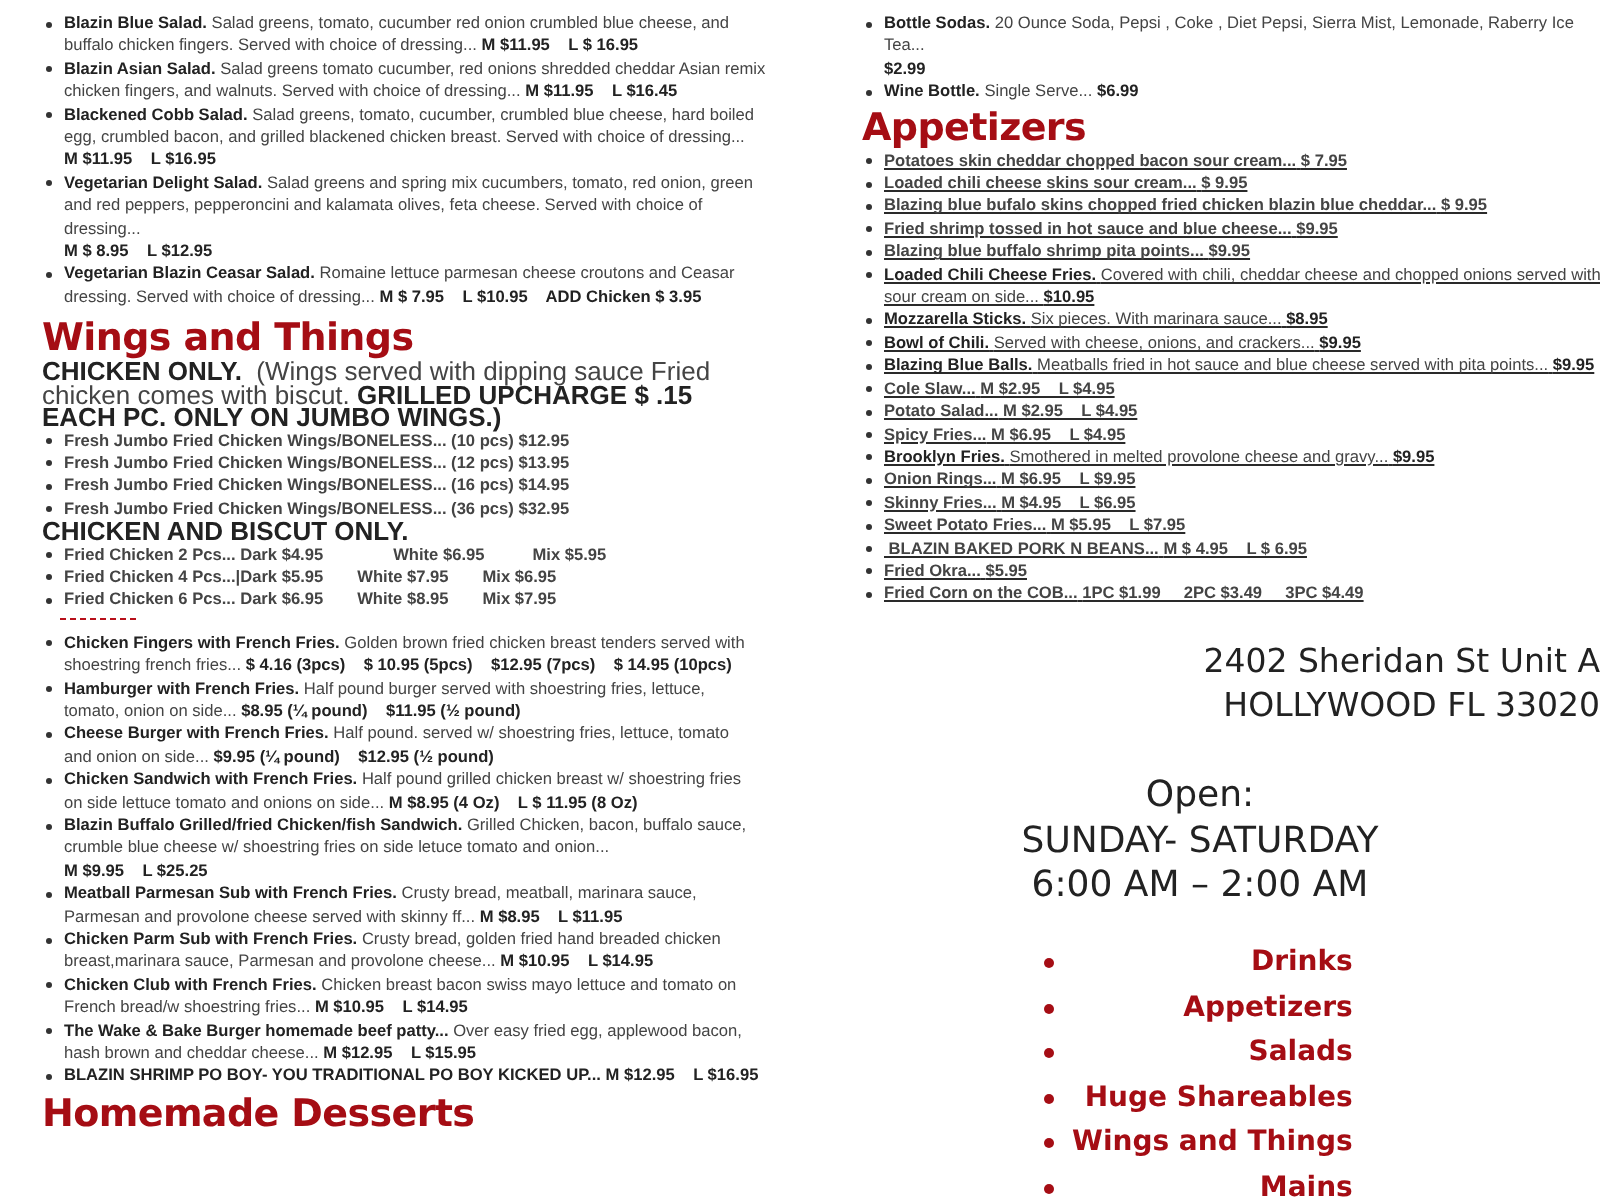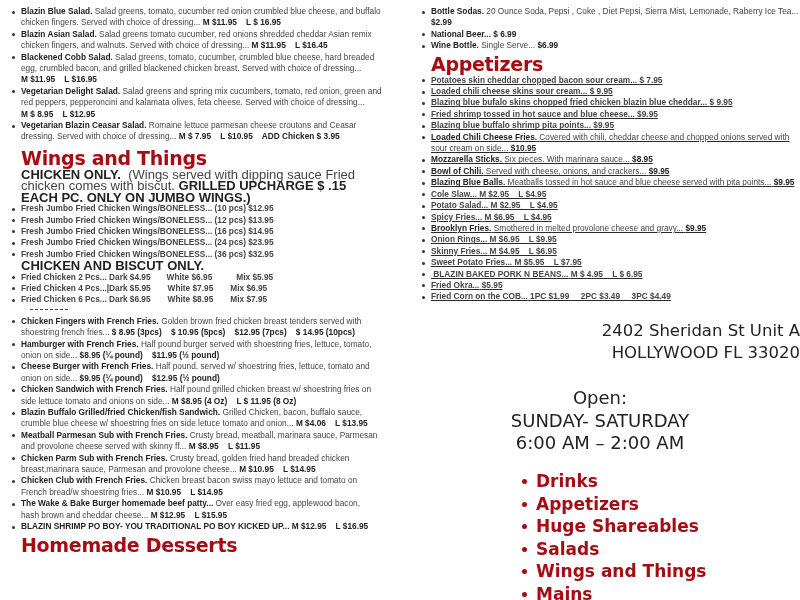--- a/index.html
+++ b/index.html
@@ -11,21 +11,21 @@
     .heading {
       font-family: "DejaVu Sans", sans-serif;
       font-weight: bold;
       color: #a50d14;
       font-size: 19px;
       line-height: 22px;
       letter-spacing: -0.3px;
       padding-left: 21px;
       white-space: nowrap;
     }
-    ul.items { list-style: none; padding-left: 10px; }
+    ul.items { list-style: none; padding-left: 21px; }
     ul.items li {
       position: relative;
       padding-left: 11px;
       font-size: 8.3px;
       line-height: 11.4px;
       color: #444;
     }
     ul.items li::before {
       content: "";
       position: absolute;
@@ -62,104 +62,103 @@
       position: absolute;
       left: 520px; top: 470px;
       list-style: none;
     }
     ul.nav li {
       position: relative;
       padding-left: 16px;
       font-family: "DejaVu Sans", sans-serif;
       font-weight: bold;
       color: #a50d14;
-      font-size: 17px;
+      font-size: 14px;
       line-height: 22.5px;
       white-space: nowrap;
       cursor: pointer;
+      text-align: right;
     }
     ul.nav li::before {
       content: "";
       position: absolute;
       left: 2px; top: 9px;
       width: 5px; height: 5px;
       border-radius: 50%;
       background: #a50d14;
     }
   </style>
 </head>
 <body>
 
 <div class="col col-left">
 
   <ul class="items" style="margin-top:6px; padding-right:12px;">
     <li><span class="b">Blazin Blue Salad.</span> <span>Salad greens, tomato, cucumber red onion crumbled blue cheese, and buffalo chicken fingers. Served with choice of dressing...</span> <span class="b" style="white-space:pre">M $11.95    L $ 16.95</span></li>
     <li><span class="b">Blazin Asian Salad.</span> <span>Salad greens tomato cucumber, red onions shredded cheddar Asian remix chicken fingers, and walnuts. Served with choice of dressing...</span> <span class="b" style="white-space:pre">M $11.95    L $16.45</span></li>
-    <li><span class="b">Blackened Cobb Salad.</span> <span>Salad greens, tomato, cucumber, crumbled blue cheese, hard breaded egg, crumbled bacon, and grilled blackened chicken breast. Served with choice of dressing...</span><br><span class="b" style="white-space:pre">M $11.95    L $16.95</span></li>
+    <li><span class="b">Blackened Cobb Salad.</span> <span>Salad greens, tomato, cucumber, crumbled blue cheese, hard boiled egg, crumbled bacon, and grilled blackened chicken breast. Served with choice of dressing...</span><br><span class="b" style="white-space:pre">M $11.95    L $16.95</span></li>
     <li><span class="b">Vegetarian Delight Salad.</span> <span>Salad greens and spring mix cucumbers, tomato, red onion, green and red peppers, pepperoncini and kalamata olives, feta cheese. Served with choice of dressing...</span><br><span class="b" style="white-space:pre">M $ 8.95    L $12.95</span></li>
     <li><span class="b">Vegetarian Blazin Ceasar Salad.</span> <span>Romaine lettuce parmesan cheese croutons and Ceasar dressing. Served with choice of dressing...</span> <span class="b" style="white-space:pre">M $ 7.95    L $10.95    ADD Chicken $ 3.95</span></li>
   </ul>
 
   <div class="heading" style="margin-top:4px;">Wings and Things</div>
   <div class="note">
     <span class="note-b">CHICKEN ONLY.</span>&nbsp;&nbsp;<span>(Wings served with dipping sauce Fried chicken comes with biscut.</span> <span class="note-b">GRILLED UPCHARGE $ .15  EACH PC. ONLY ON JUMBO WINGS.)</span>
   </div>
   <ul class="items">
     <li class="b">Fresh Jumbo Fried Chicken Wings/BONELESS... (10 pcs) $12.95</li>
     <li class="b">Fresh Jumbo Fried Chicken Wings/BONELESS... (12 pcs) $13.95</li>
     <li class="b">Fresh Jumbo Fried Chicken Wings/BONELESS... (16 pcs) $14.95</li>
-    <li class="b">Fresh Jumbo Fried Chicken Wings/BONELESS... (24 pcs) $23.95</li>
     <li class="b">Fresh Jumbo Fried Chicken Wings/BONELESS... (36 pcs) $32.95</li>
   </ul>
   <div class="note note-b">CHICKEN AND BISCUT ONLY.</div>
   <ul class="items">
-    <li class="b"><span>Fried Chicken 2 Pcs... Dark $4.95</span><span class="gap" style="margin-left:16px">White $6.95</span><span style="margin-left:24px">Mix $5.95</span></li>
+    <li class="b"><span>Fried Chicken 2 Pcs... Dark $4.95</span><span class="gap" style="margin-left:35px">White $6.95</span><span style="margin-left:24px">Mix $5.95</span></li>
     <li class="b"><span>Fried Chicken 4 Pcs...|Dark $5.95</span><span style="margin-left:17px">White $7.95</span><span style="margin-left:17px">Mix $6.95</span></li>
     <li class="b"><span>Fried Chicken 6 Pcs... Dark $6.95</span><span style="margin-left:17px">White $8.95</span><span style="margin-left:17px">Mix $7.95</span></li>
   </ul>
   <div class="red-dash">
       <span></span>
     </div>
 
   <ul class="items" style="padding-right:22px;">
-    <li><span class="b">Chicken Fingers with French Fries.</span> <span>Golden brown fried chicken breast tenders served with shoestring french fries...</span> <span class="b" style="white-space:pre">$ 8.95 (3pcs)    $ 10.95 (5pcs)    $12.95 (7pcs)    $ 14.95 (10pcs)</span></li>
+    <li><span class="b">Chicken Fingers with French Fries.</span> <span>Golden brown fried chicken breast tenders served with shoestring french fries...</span> <span class="b" style="white-space:pre">$ 4.16 (3pcs)    $ 10.95 (5pcs)    $12.95 (7pcs)    $ 14.95 (10pcs)</span></li>
     <li><span class="b">Hamburger with French Fries.</span> <span>Half pound burger served with shoestring fries, lettuce, tomato, onion on side...</span> <span class="b" style="white-space:pre">$8.95 (¼ pound)    $11.95 (½ pound)</span></li>
     <li><span class="b">Cheese Burger with French Fries.</span> <span>Half pound. served w/ shoestring fries, lettuce, tomato and onion on side...</span> <span class="b" style="white-space:pre">$9.95 (¼ pound)    $12.95 (½ pound)</span></li>
     <li><span class="b">Chicken Sandwich with French Fries.</span> <span>Half pound grilled chicken breast w/ shoestring fries on side lettuce tomato and onions on side...</span> <span class="b" style="white-space:pre">M $8.95 (4 Oz)    L $ 11.95 (8 Oz)</span></li>
-    <li><span class="b">Blazin Buffalo Grilled/fried  Chicken/fish Sandwich.</span> <span>Grilled Chicken, bacon, buffalo sauce, crumble blue cheese w/ shoestring fries on side letuce tomato and onion...</span> <span class="b" style="white-space:pre">M $4.06    L $13.95</span></li>
+    <li><span class="b">Blazin Buffalo Grilled/fried  Chicken/fish Sandwich.</span> <span>Grilled Chicken, bacon, buffalo sauce, crumble blue cheese w/ shoestring fries on side letuce tomato and onion...</span> <span class="b" style="white-space:pre">M $9.95    L $25.25</span></li>
     <li><span class="b">Meatball Parmesan Sub with French Fries.</span> <span>Crusty bread, meatball, marinara sauce, Parmesan and provolone cheese served with skinny ff...</span> <span class="b" style="white-space:pre">M $8.95    L $11.95</span></li>
     <li><span class="b">Chicken Parm Sub with French Fries.</span> <span>Crusty bread, golden fried hand breaded chicken breast,marinara sauce, Parmesan and provolone cheese...</span> <span class="b" style="white-space:pre">M $10.95    L $14.95</span></li>
     <li><span class="b">Chicken Club with French Fries.</span> <span>Chicken breast bacon swiss mayo lettuce and tomato on French bread/w shoestring fries...</span> <span class="b" style="white-space:pre">M $10.95    L $14.95</span></li>
     <li><span class="b">The Wake &amp; Bake Burger homemade  beef patty...</span> <span>Over easy fried egg, applewood bacon, hash brown and cheddar cheese...</span> <span class="b" style="white-space:pre">M $12.95    L $15.95</span></li>
     <li style="white-space:nowrap"><span class="b">BLAZIN SHRIMP PO BOY- YOU TRADITIONAL PO BOY KICKED UP...</span> <span class="b" style="white-space:pre">M $12.95    L $16.95</span></li>
   </ul>
 
   <div class="heading" style="margin-top:2px;">Homemade Desserts</div>
 
 </div>
 
 <div class="col col-right">
 
   <ul class="items" style="margin-top:6px; padding-right:10px;">
     <li><span class="b">Bottle Sodas.</span> <span>20 Ounce Soda, Pepsi , Coke , Diet Pepsi, Sierra Mist, Lemonade, Raberry Ice Tea...</span><br><span class="b">$2.99</span></li>
-    <li><span class="b">National Beer...</span> <span class="b">$ 6.99</span></li>
     <li><span class="b">Wine  Bottle.</span> <span>Single Serve...</span> <span class="b">$6.99</span></li>
   </ul>
 
   <div class="heading" style="margin-top:1px;">Appetizers</div>
   <ul class="items" style="padding-right:6px;text-decoration:underline;">
     <li class="b"><span>Potatoes skin cheddar chopped bacon sour cream...</span> <span>$ 7.95</span></li>
     <li class="b"><span>Loaded chili cheese skins sour cream...</span> <span>$ 9.95</span></li>
     <li class="b" style="white-space:nowrap"><span>Blazing blue bufalo skins chopped fried chicken blazin blue cheddar...</span> <span>$ 9.95</span></li>
     <li class="b"><span>Fried shrimp tossed in hot sauce and blue cheese...</span> <span>$9.95</span></li>
     <li class="b"><span>Blazing blue buffalo shrimp pita points...</span> <span>$9.95</span></li>
     <li><span class="b">Loaded Chili Cheese Fries.</span> <span>Covered with chili, cheddar cheese and chopped onions served with sour cream on side...</span> <span class="b">$10.95</span></li>
     <li><span class="b">Mozzarella Sticks.</span> <span>Six pieces. With marinara sauce...</span> <span class="b">$8.95</span></li>
     <li><span class="b">Bowl of Chili.</span> <span>Served with cheese, onions, and crackers...</span> <span class="b">$9.95</span></li>
-    <li style="white-space:nowrap"><span class="b">Blazing Blue Balls.</span> <span>Meatballs tossed in hot sauce and blue cheese served with pita points...</span> <span class="b">$9.95</span></li>
+    <li style="white-space:nowrap"><span class="b">Blazing Blue Balls.</span> <span>Meatballs fried in hot sauce and blue cheese served with pita points...</span> <span class="b">$9.95</span></li>
     <li class="b" style="white-space:pre"><span>Cole Slaw...</span> <span>M $2.95    L $4.95</span></li>
     <li class="b" style="white-space:pre"><span>Potato Salad...</span> <span>M $2.95    L $4.95</span></li>
     <li class="b" style="white-space:pre"><span>Spicy Fries...</span> <span>M $6.95    L $4.95</span></li>
     <li><span class="b">Brooklyn Fries.</span> <span>Smothered in melted provolone cheese and gravy...</span> <span class="b">$9.95</span></li>
     <li class="b" style="white-space:pre"><span>Onion Rings...</span> <span>M $6.95    L $9.95</span></li>
     <li class="b" style="white-space:pre"><span>Skinny Fries...</span> <span>M $4.95    L $6.95</span></li>
     <li class="b" style="white-space:pre"><span>Sweet Potato Fries...</span> <span>M $5.95    L $7.95</span></li>
     <li class="b" style="white-space:pre"><span> BLAZIN BAKED PORK N BEANS...</span> <span>M $ 4.95    L $ 6.95</span></li>
     <li class="b"><span>Fried Okra...</span> <span>$5.95</span></li>
     <li class="b" style="white-space:pre"><span>Fried Corn on the COB...</span> <span>1PC $1.99     2PC $3.49     3PC $4.49</span></li>
@@ -173,17 +172,17 @@
 
 <div class="hours">
   <div>Open:</div>
   <div>SUNDAY- SATURDAY</div>
   <div>6:00 AM – 2:00 AM</div>
 </div>
 
 <ul class="nav">
   <li>Drinks</li>
   <li>Appetizers</li>
+  <li>Salads</li>
   <li>Huge Shareables</li>
-  <li>Salads</li>
   <li>Wings and Things</li>
   <li>Mains</li>
 </ul>
 
 </body></html>

